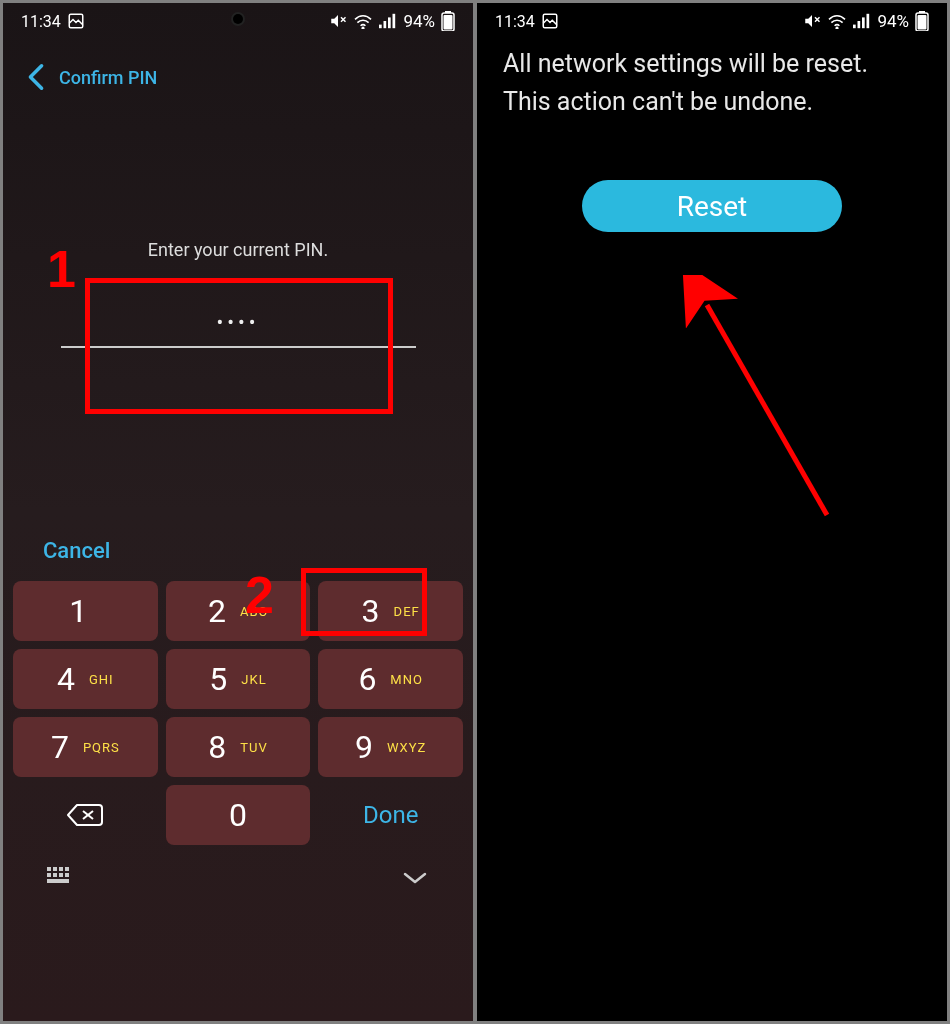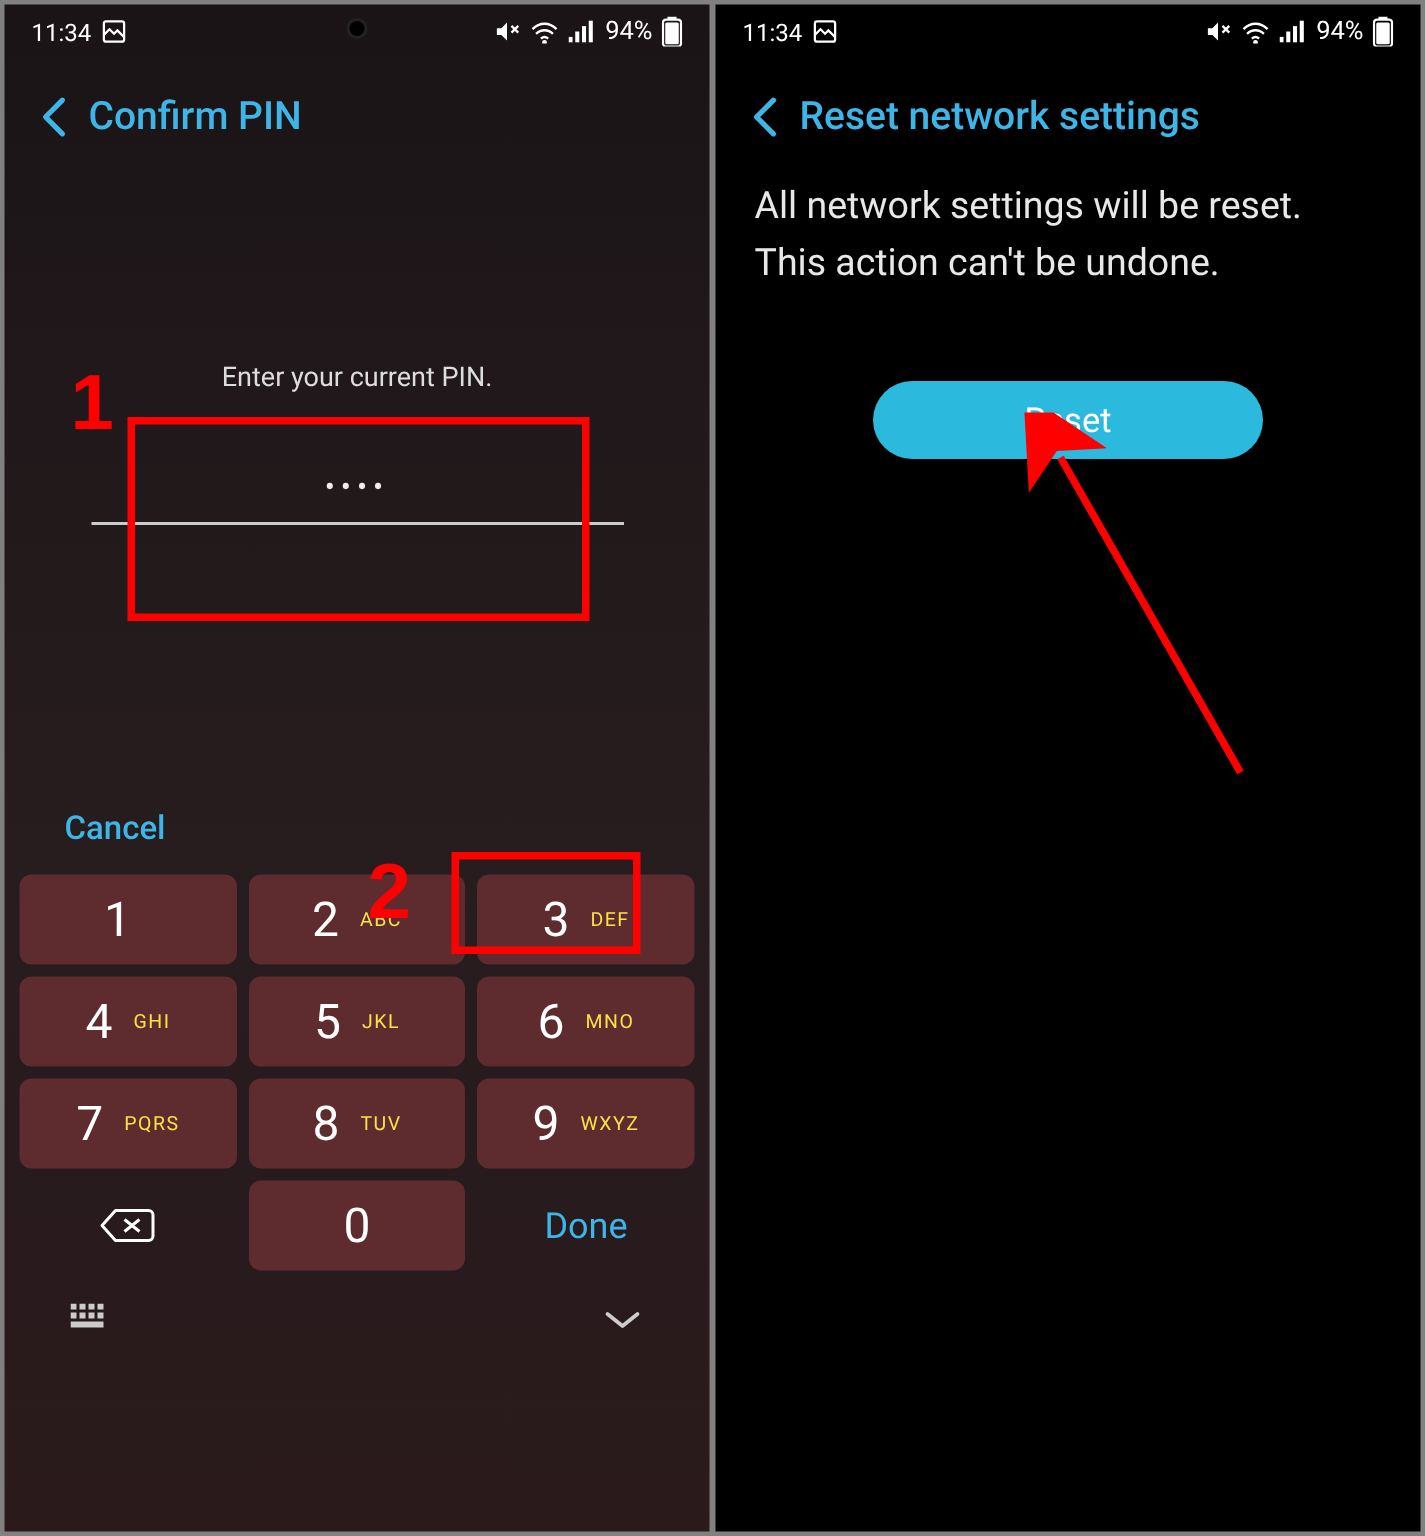--- a/index.html
+++ b/index.html
@@ -12,21 +12,21 @@
   .status-bar { display:flex; justify-content:space-between; align-items:center; padding:6px 18px 4px 18px; height:34px; color:#fff; font-size:16px; }
   .status-left { display:flex; align-items:center; gap:6px;justify-content:center; }
   .status-right { display:flex; align-items:center; gap:6px; font-size:17px; }
   .status-right .ico { display:inline-flex; }
   .camera-notch { width:10px; height:10px; background:#000; border-radius:50%; position:absolute; top:11px; left:50%; transform:translateX(-50%); box-shadow:0 0 0 2px #222; }
   .phone-right .camera-notch{ box-shadow:none; }
 
   
   .header { display:flex; align-items:center; gap:14px; padding:26px 18px 18px 24px; }
   .back-chevron { color:#3db5e6; }
-  .header-title { color:#3db5e6; font-size:26px; font-weight:500; }
+  .header-title { color:#3db5e6; font-size:18px; font-weight:500; }
 
   
   .pin-area { padding-top:130px; text-align:center; color:#ddd; font-size:18px; position:relative; }
   .pin-dots { margin-top:50px; font-size:20px; letter-spacing:4px; color:#eee; }
   .pin-line { width:355px; height:2px; background:#ccc; margin:12px auto 0 auto; }
 
   .action-row { display:flex; justify-content:space-between; padding:0 28px; margin-top:182px; position:relative; }
   .action-btn { background:transparent; border:none; color:#3db5e6; font-size:22px; font-weight:500; padding:8px 12px; cursor:pointer; }
 
   
@@ -35,21 +35,21 @@
   .key .num { font-size:32px; font-weight:400; }
   .key .letters { font-size:13px; color:#fde047; letter-spacing:1px; }
   .key-back { background:transparent; }
   .key-done { background:transparent; color:#3db5e6; font-size:24px; font-weight:400; }
 
   .bottom-bar { display:flex; justify-content:space-between; align-items:center; padding:18px 44px 18px 44px; }
   .kbd-toggle { color:#ccc; }
 
   
   .body-text { color:#e8e8e8; font-size:25px; line-height:1.5; padding:8px 26px 0 26px; }
-  .reset-btn { display:block; margin:60px auto 0 auto; background:#2bb9de; color:#fff; border:none; border-radius:30px; width:260px; height:52px; font-size:23px; cursor:pointer; }
+  .reset-btn { display:block; margin:60px auto 0 auto; background:#2bb9de; color:#fff; border:none; border-radius:30px; width:260px; height:52px; font-size:28px; cursor:pointer; }
 
   
   .anno-box { position:absolute; border:5px solid #f00; pointer-events:none; }
   .anno-num { position:absolute; color:#f00; font-size:52px; font-weight:700; font-family:Arial,sans-serif; pointer-events:none; }
   .arrow-svg { position:absolute; pointer-events:none; }
 
   
 </style>
 </head>
 <body>
@@ -213,26 +213,20 @@
         </svg>
       <span>94%</span>
       <svg class="ico" width="14" height="20" viewBox="0 0 14 20" fill="#fff">
           <rect x="4" y="0" width="6" height="2"></rect>
           <rect x="1" y="2" width="12" height="18" rx="2" fill="none" stroke="#fff" stroke-width="1.5"></rect>
           <rect x="2.5" y="4" width="9" height="14.5" rx="1"></rect>
         </svg>
     </div>
   </div>
 
-  <div class="header">
-    <svg class="back-chevron" width="18" height="28" viewBox="0 0 12 20" fill="none" stroke="#3db5e6" stroke-width="2.5" stroke-linecap="round" stroke-linejoin="round">
-        <polyline points="10,2 2,10 10,18"></polyline>
-      </svg>
-    <span class="header-title">Reset network settings</span>
-  </div>
 
   <div class="body-text">All network settings will be reset. This action can't be undone.</div>
 
   <button class="reset-btn">Reset</button>
 
   <svg class="arrow-svg" style="left:200px; top:272px;" width="180" height="250" viewBox="0 0 180 250">
     <defs>
       <marker id="ah" markerWidth="12" markerHeight="12" refX="2" refY="6" orient="auto">
         <path d="M0,0 L12,6 L0,12 L3,6 z" fill="#f00"></path>
       </marker>

